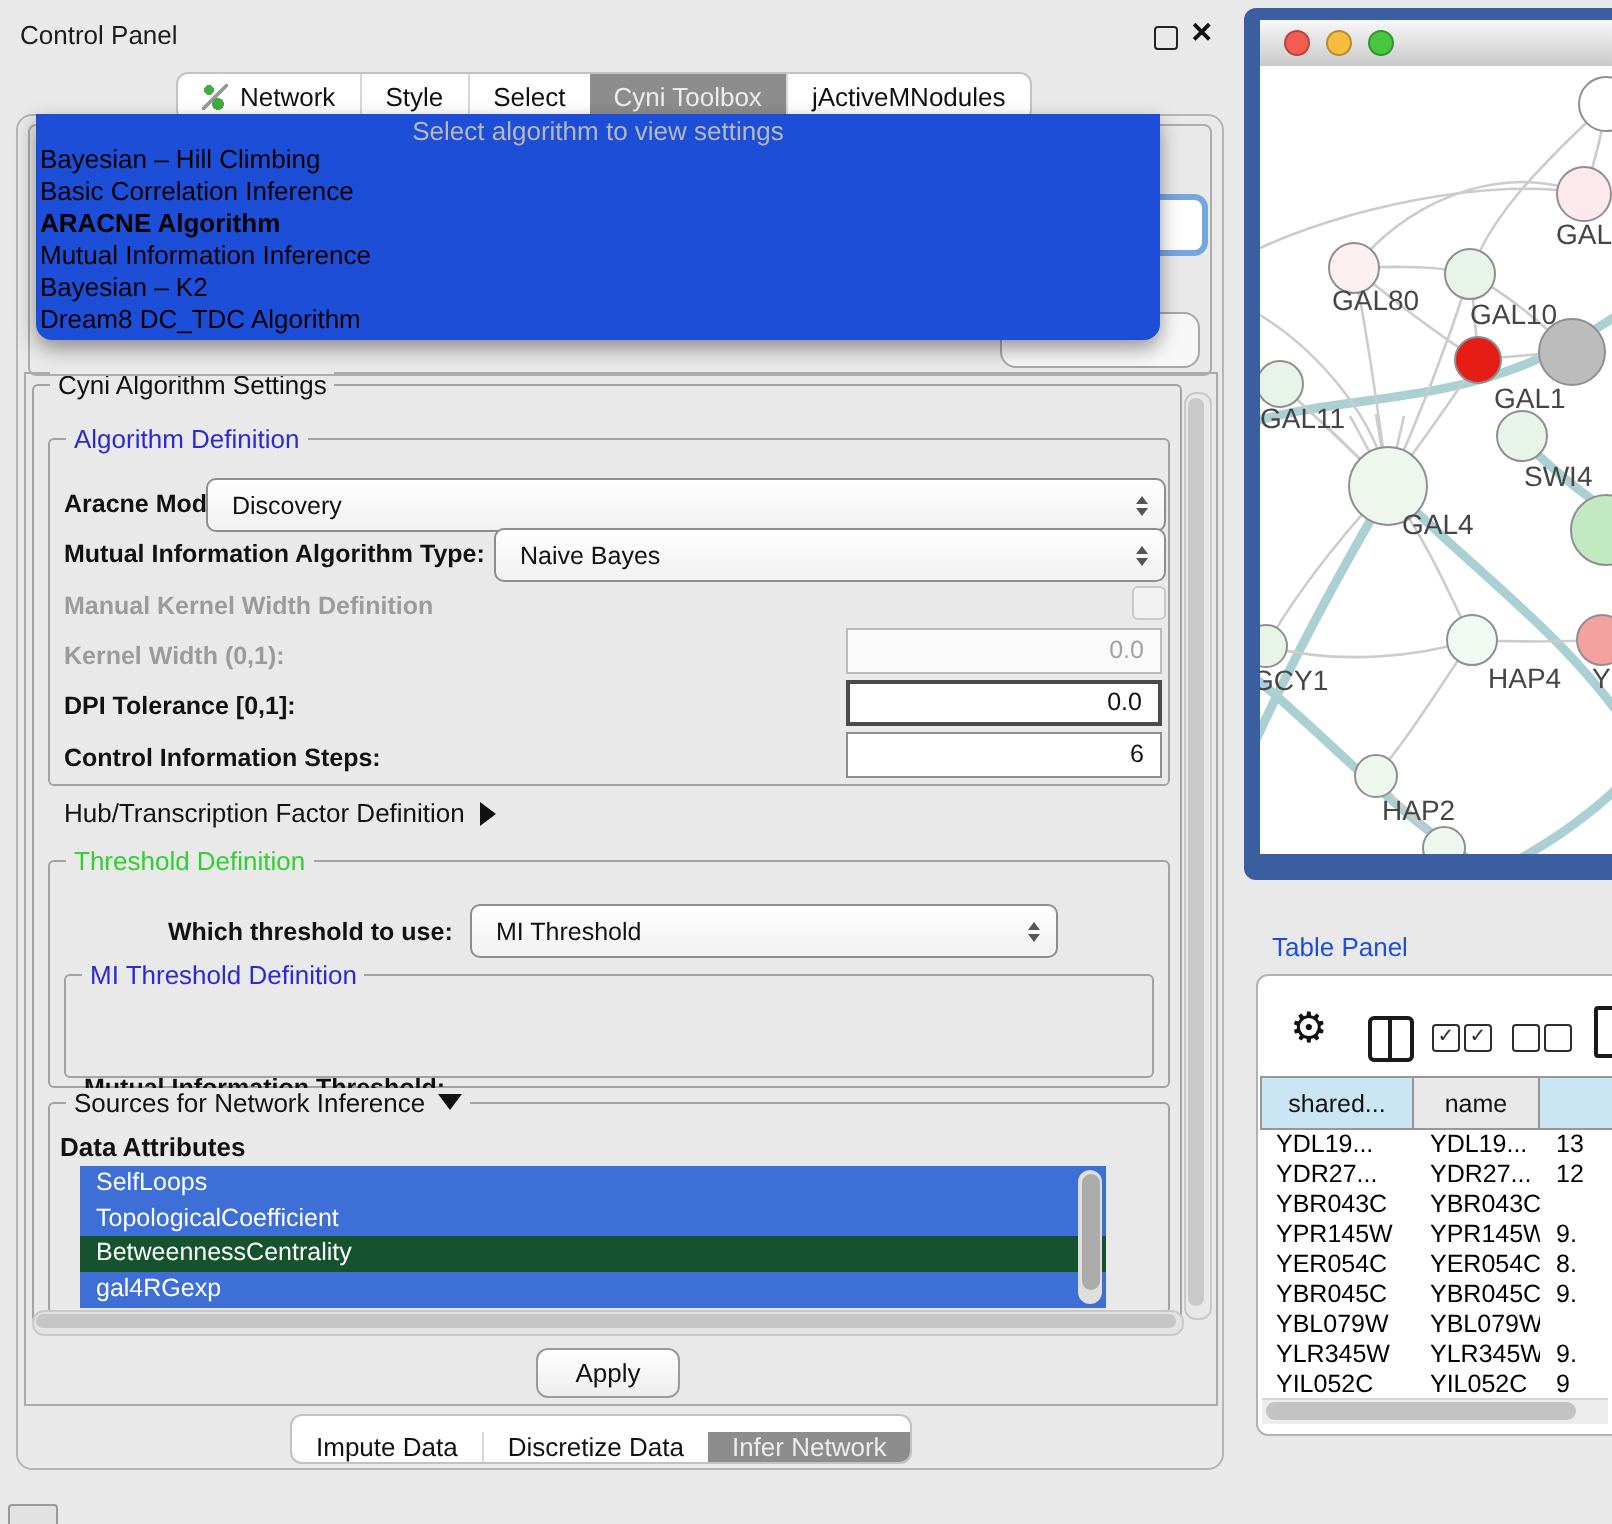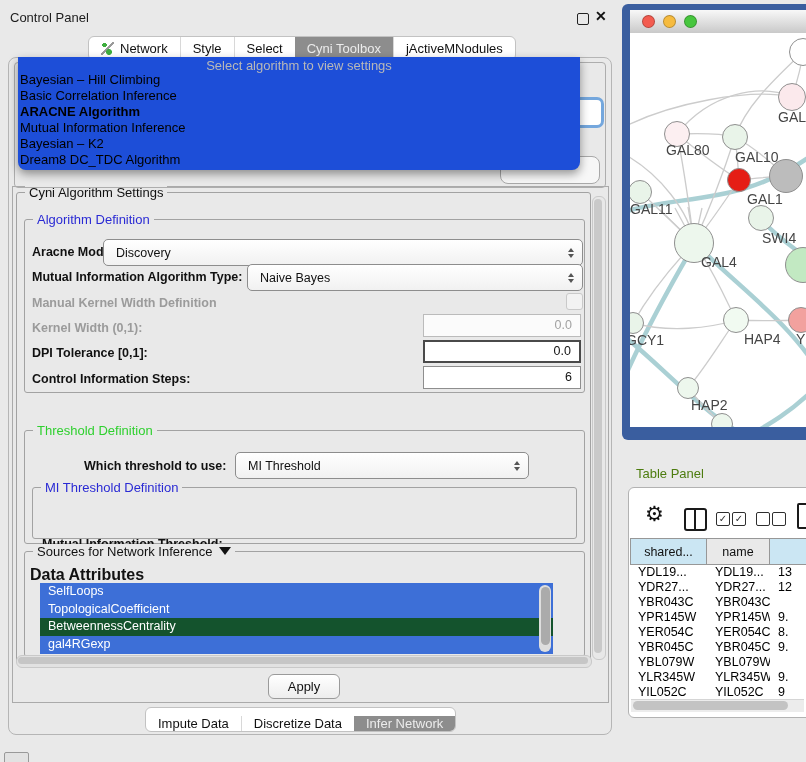--- a/index.html
+++ b/index.html
@@ -77,21 +77,21 @@
   .net-titlebar{left:630px;top:10px;width:176px;height:23px;background:linear-gradient(#f8f8f8,#c9c9c9);border-bottom:1px solid #8e8e8e;}
   .tl{position:absolute;top:5px;width:13px;height:13px;border-radius:50%;border:1px solid rgba(0,0,0,.25);box-sizing:border-box;}
   .tl.red{left:12px;background:#f35c50;}
   .tl.yellow{left:33px;background:#f6bb3f;}
   .tl.green{left:54px;background:#47c63e;}
   .net-canvas{left:630px;top:33px;width:176px;height:394px;background:#fff;overflow:hidden;}
   .node{position:absolute;border:1px solid #8f8f8f;border-radius:50%;box-sizing:border-box;}
   .node-label{position:absolute;font-size:14px;color:#454545;white-space:nowrap;}
 
   
-  .tp-title{left:636px;top:466px;font-size:13px;color:#4d7c0f;}
+  .tp-title{left:636px;top:466px;font-size:13px;color:#1d4ed8;}
   .tp-card{left:628px;top:487px;width:184px;height:229px;background:#fff;border:1px solid #b2b2b2;border-radius:6px;}
   .gear{left:645px;top:502px;font-size:21px;color:#111;}
   .split-icon{left:684px;top:508px;width:19px;height:19px;border:2px solid #1a1a1a;border-radius:3px;}
   .split-icon::after{content:"";position:absolute;left:8px;top:0;width:2px;height:100%;background:#1a1a1a;}
   .cb{width:12px;height:12px;border:1.5px solid #2e2e2e;border-radius:2px;font-size:10px;line-height:11px;text-align:center;color:#2e2e2e;}
   .doc-icon{left:797px;top:503px;width:16px;height:22px;border:2px solid #1a1a1a;border-radius:2px;background:#fff;}
 
   .tbl-head{left:630px;top:538px;height:27px;display:flex;z-index:3;}
   .th{box-sizing:border-box;border:1px solid #979797;border-left:none;font-size:12.5px;color:#111;
       display:flex;align-items:center;justify-content:center;white-space:nowrap;overflow:hidden;}
@@ -180,20 +180,23 @@
 
   <div class="abs lbl lbl-dis" style="left:32px;top:321px;">Kernel Width (0,1):</div>
   <div class="abs field" style="left:423px;top:314px;width:158px;height:23px;border:1px solid #bbb;background:#fbfbfb;color:#a2a2a2;">0.0</div>
 
   <div class="abs lbl" style="left:32px;top:346px;">DPI Tolerance [0,1]:</div>
   <div class="abs field" style="left:423px;top:340px;width:158px;height:23px;border:2px solid #4a4a4a;line-height:19px;">0.0</div>
 
   <div class="abs lbl" style="left:32px;top:372px;">Control Information Steps:</div>
   <div class="abs field" style="left:423px;top:366px;width:158px;height:23px;border:1px solid #8e8e8e;">6</div>
 
+  <div class="abs" style="left:32px;top:399px;font-size:13px;color:#111;">
+    <span>Hub/Transcription Factor Definition</span><span class="tri-right"></span>
+  </div>
 
   <div class="abs fset" style="left:24px;top:430px;width:559px;height:112px;">
     <span class="legend leg-green">Threshold Definition</span>
   </div>
   <div class="abs lbl" style="left:84px;top:459px;">Which threshold to use:</div>
   <div class="abs combo" style="left:235px;top:452px;width:292px;height:25px;">
     <span class="val">MI Threshold</span>
     <span class="stepper">
         <i class="up"></i>
         <i class="dn"></i>
@@ -201,21 +204,21 @@
   </div>
 
   <div class="abs fset" style="left:32px;top:487px;width:543px;height:50px;">
     <span class="legend leg-blue">MI Threshold Definition</span>
   </div>
   <div class="abs lbl" style="left:42px;top:537px;">Mutual Information Threshold:</div>
 
   <div class="abs fset" style="left:24px;top:551px;width:559px;height:104px;">
     <span class="legend leg-black"><span>Sources for Network Inference</span><span class="tri-down"></span></span>
   </div>
-  <div class="abs lbl" style="left:30px;top:566px;font-size:16px;">Data Attributes</div>
+  <div class="abs lbl" style="left:30px;top:566px;font-size:13px;">Data Attributes</div>
   <div class="abs attr-list" id="attr-list">
       <div class="attr-item" style="background: rgb(61, 111, 215);">SelfLoops</div>
       <div class="attr-item" style="background: rgb(61, 111, 215);">TopologicalCoefficient</div>
       <div class="attr-item" style="background: #14532d;">BetweennessCentrality</div>
       <div class="attr-item" style="background: rgb(61, 111, 215);">gal4RGexp</div>
     </div>
   <div class="abs list-scroll">
       <span class="thumb abs"></span>
     </div>
 

